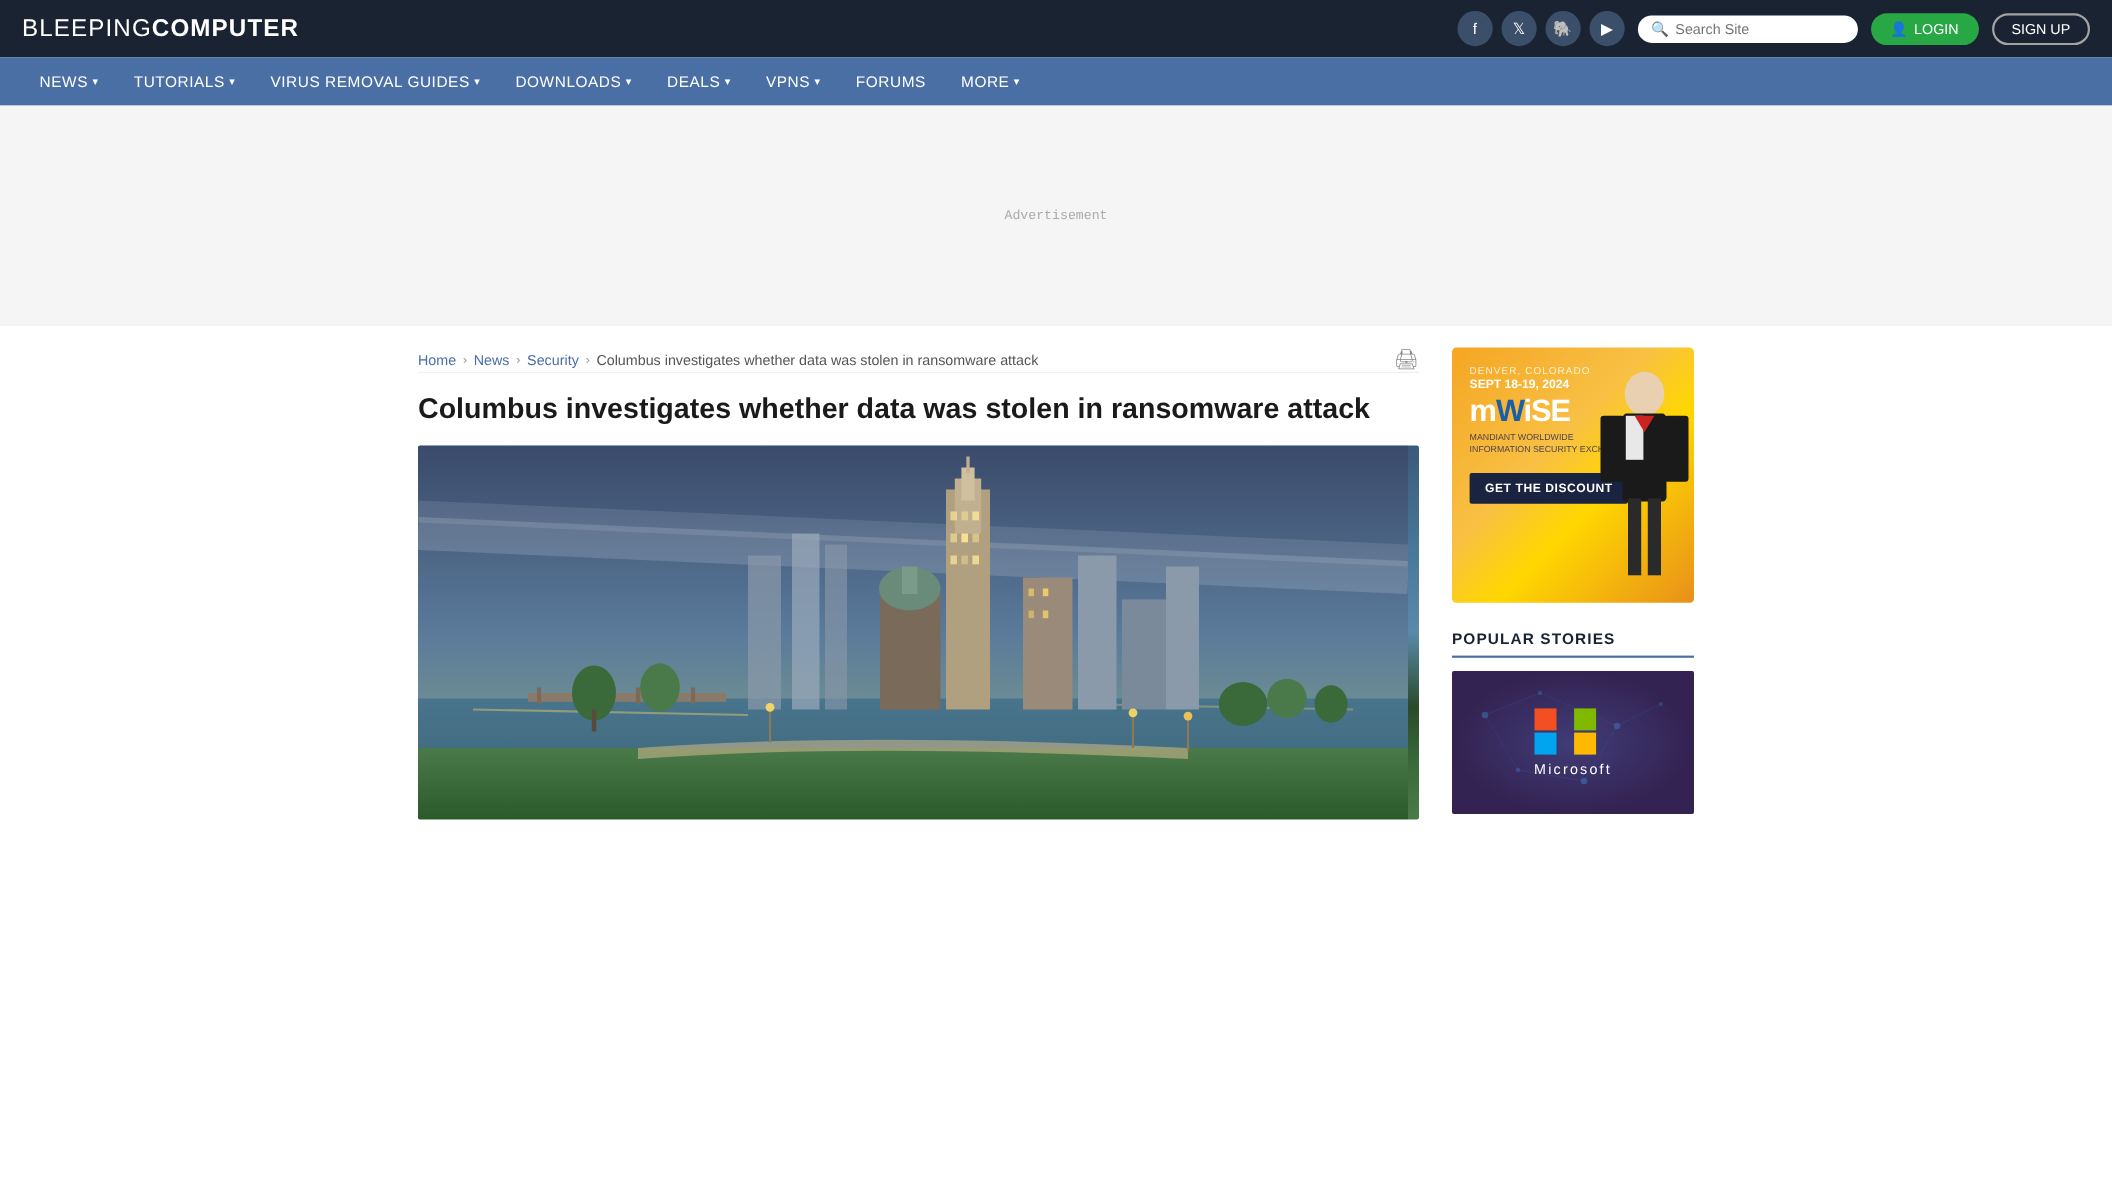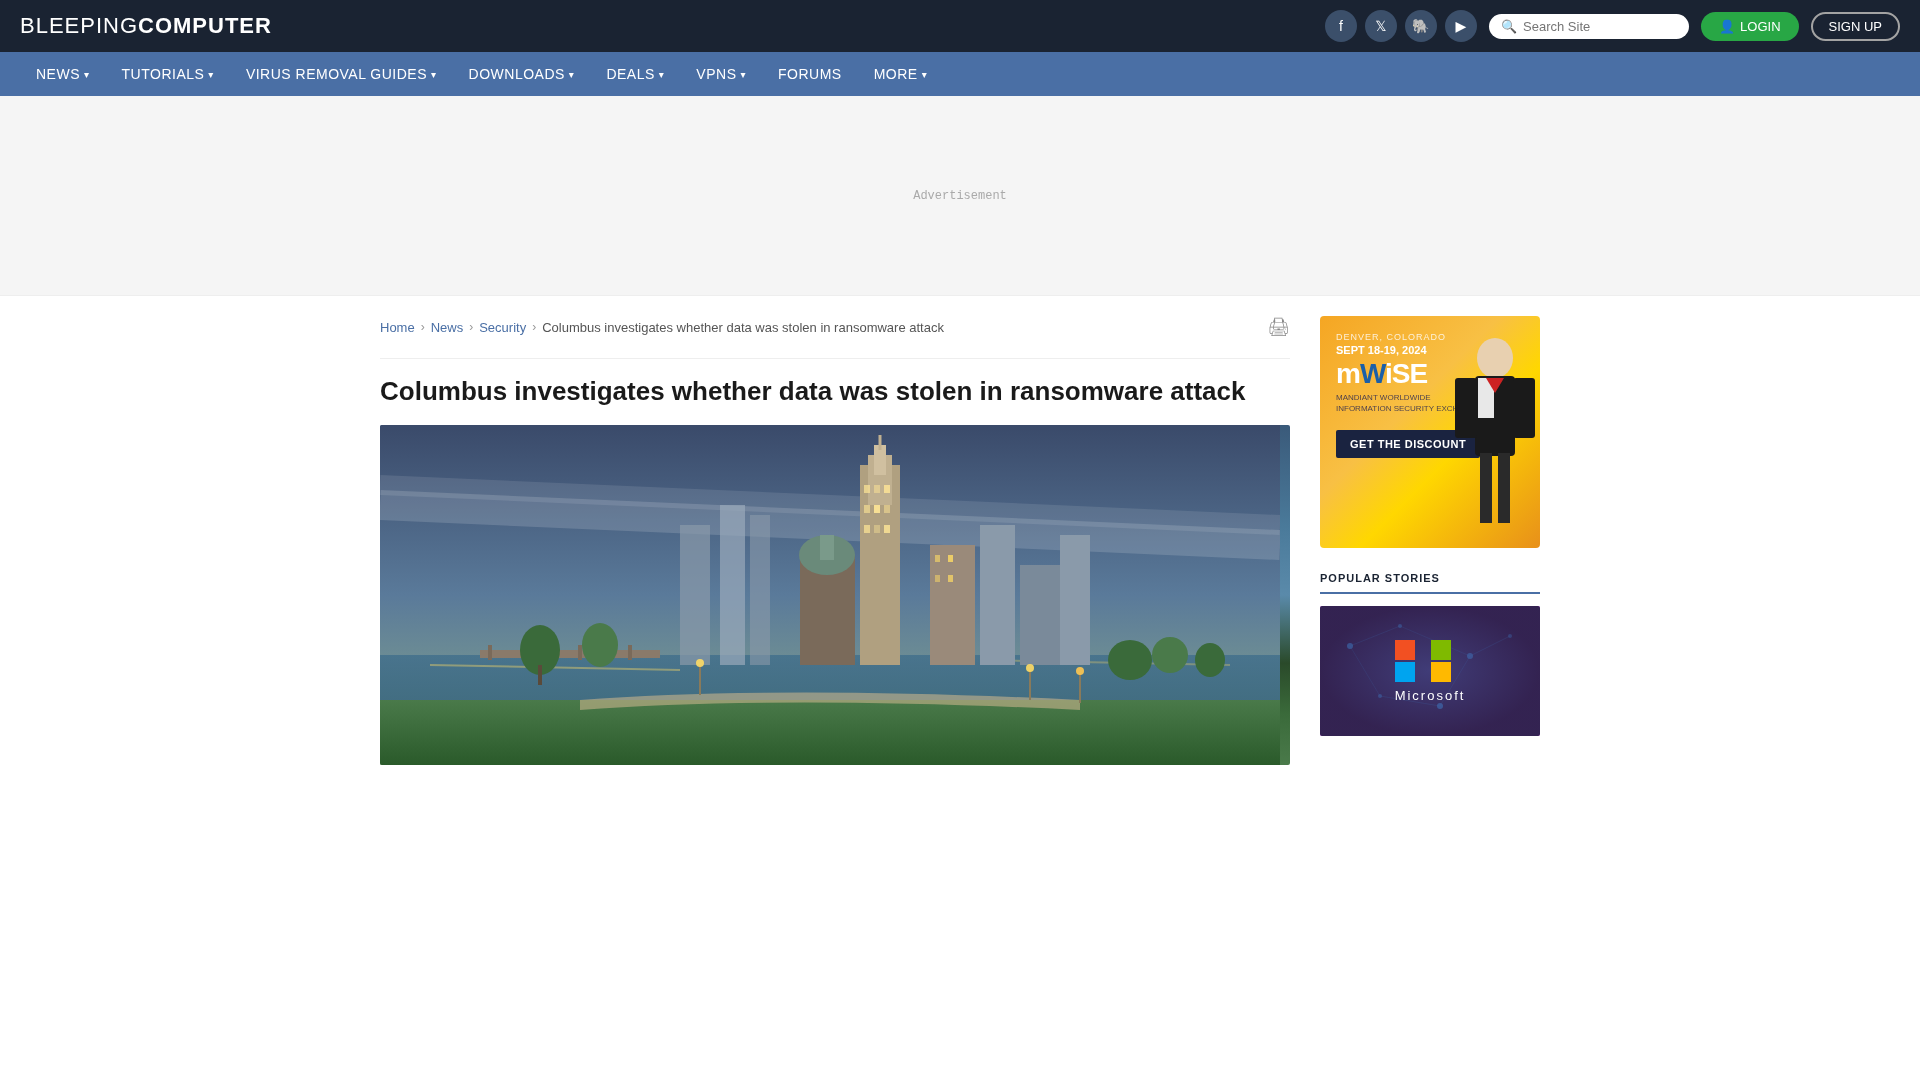--- a/index.html
+++ b/index.html
@@ -123,21 +123,21 @@
     .main-content { flex: 1; min-width: 0; }
     .sidebar { width: 220px; flex-shrink: 0; }
 
     
     .breadcrumb {
       display: flex;
       align-items: center;
       gap: 6px;
       font-size: 13px;
       margin-bottom: 16px;
-      padding-bottom: 20px;
+      padding-bottom: 0;
       border-bottom: 1px solid #eee;
       justify-content: space-between;
     }
     .breadcrumb-nav { display: flex; align-items: center; gap: 6px; }
     .breadcrumb a { color: #4a6fa5; text-decoration: none; }
     .breadcrumb-sep { color: #999; font-size: 12px; }
     .breadcrumb-current { color: #555; }
     .print-icon { color: #888; font-size: 18px; cursor: pointer; }
 
     
@@ -201,21 +201,21 @@
       font-weight: 700;
       cursor: pointer;
       border-radius: 2px;
       margin-top: 12px;
       text-transform: uppercase;
       letter-spacing: 0.5px;
     }
 
     
     .popular-stories-title {
-      font-size: 11px;
+      font-size: 14px;
       font-weight: 700;
       color: #1a2332;
       text-transform: uppercase;
       letter-spacing: 1px;
       padding-bottom: 8px;
       border-bottom: 2px solid #4a6fa5;
       margin-bottom: 12px;
     }
     .popular-story-image {
       width: 100%;

